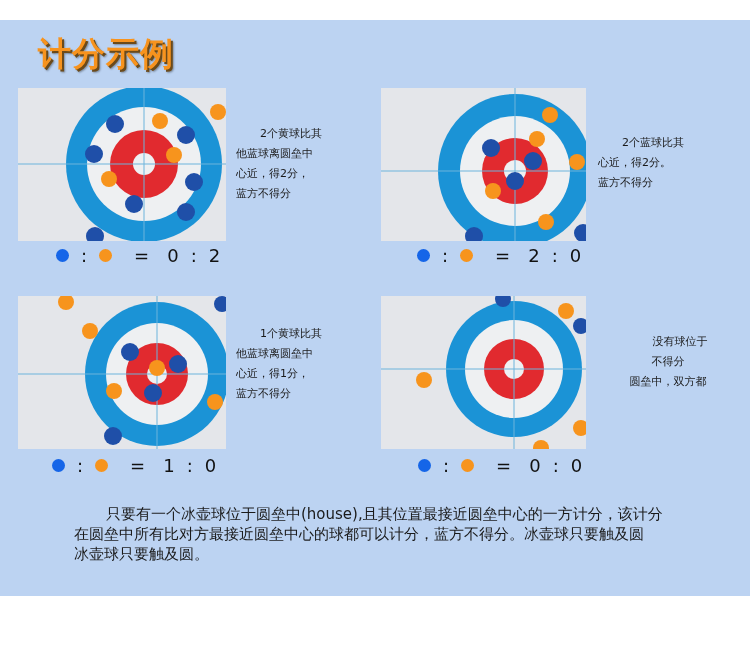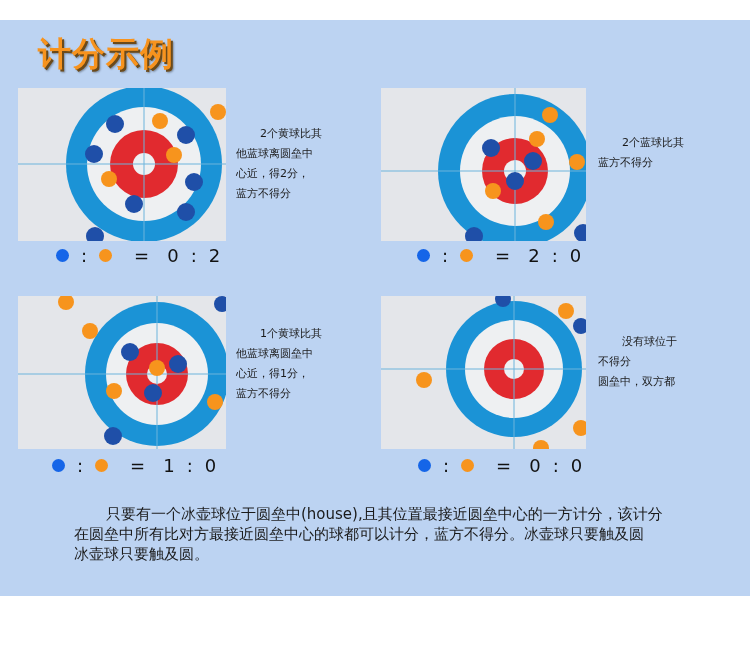--- a/index.html
+++ b/index.html
@@ -95,20 +95,21 @@
           <circle cx="169" cy="27" r="8"></circle>
           <circle cx="156" cy="51" r="8"></circle>
           <circle cx="196" cy="74" r="8"></circle>
           <circle cx="112" cy="103" r="8"></circle>
           <circle cx="165" cy="134" r="8"></circle>
         </g>
     </svg>
   </div>
   <div class="desc" style="left:598px; top:97px;margin-top:16px;">
     <span class="l1">2个蓝球比其</span>
+    <span>心近，得2分。</span>
     <span>蓝方不得分</span>
   </div>
   <div class="score" style="left:417px; top:225px;">
     <span class="dot blue"></span>
     <span class="sep">:</span>
     <span class="dot orange"></span>
     <span class="eq">=</span>
     <span class="num">2</span>
     <span class="sep">:</span>
     <span class="num">0</span>
@@ -169,21 +170,21 @@
           <circle cx="200" cy="30" r="8"></circle>
         </g>
       <g fill="#f7941d">
           <circle cx="185" cy="15" r="8"></circle>
           <circle cx="43" cy="84" r="8"></circle>
           <circle cx="200" cy="132" r="8"></circle>
           <circle cx="160" cy="152" r="8"></circle>
         </g>
     </svg>
   </div>
-  <div class="desc" style="left:598px; top:312px;">
+  <div class="desc" style="left:598px; top:312px;text-align:center;">
     <span class="l1">没有球位于</span>
     <span>不得分</span>
     <span>圆垒中，双方都</span>
   </div>
   <div class="score" style="left:418px; top:435px;">
     <span class="dot blue"></span>
     <span class="sep">:</span>
     <span class="dot orange"></span>
     <span class="eq">=</span>
     <span class="num">0</span>

